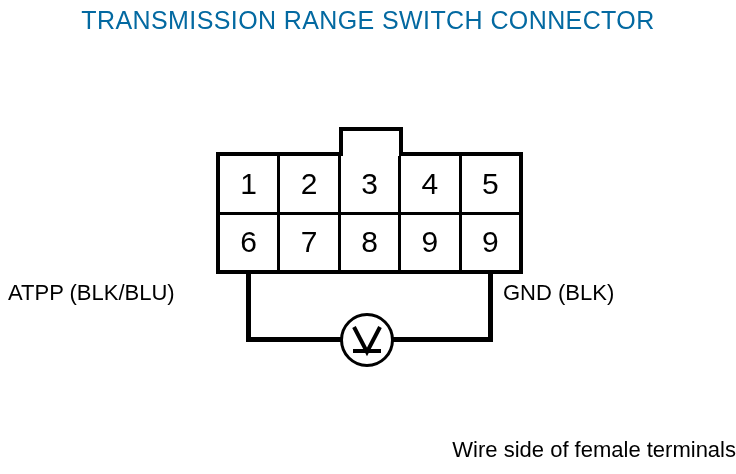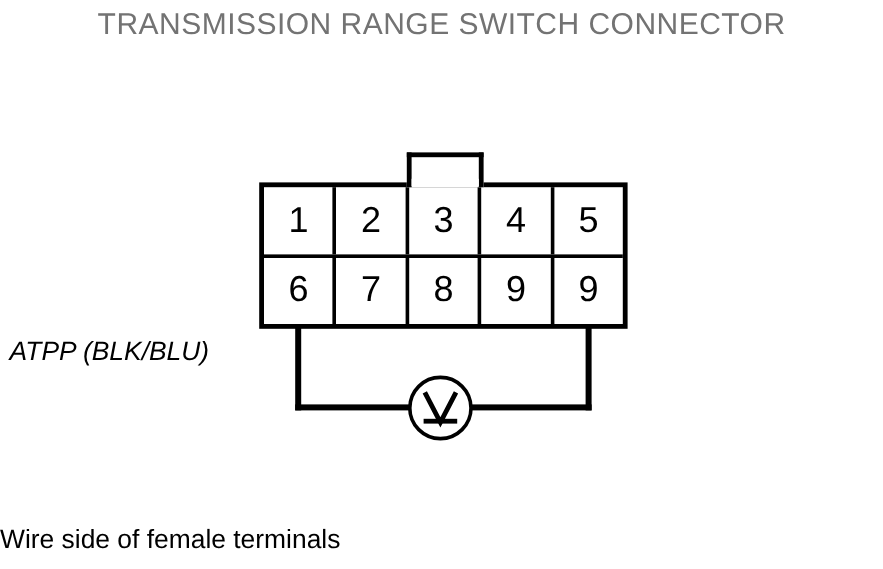--- a/index.html
+++ b/index.html
@@ -25,42 +25,41 @@
   .title {
     position: absolute;
     left: 0;
     top: 6px;
     width: 736px;
     text-align: center;
     font-size: 25px;
     line-height: 28px;
     letter-spacing: 0.4px;
     white-space: nowrap;
-    color: #737373;
+    color: #0369a1;
   }
   .caption {
     position: absolute;
     left: 0;
     top: 437px;
     width: 736px;
-    text-align: left;
+    text-align: right;
     font-size: 22px;
     line-height: 26px;
     white-space: nowrap;
     color: #000;
   }
   .label-left {
     position: absolute;
     left: 8px;
     top: 281px;
     font-size: 22px;
     line-height: 24px;
     white-space: nowrap;
     color: #000;
-    font-style: italic;
   }
   .label-right {
     position: absolute;
     left: 503px;
     top: 281px;
     font-size: 22px;
     line-height: 24px;
     white-space: nowrap;
     color: #000;
   }
@@ -192,20 +191,21 @@
     <div class="pin-row bottom">
       <div class="pin">6</div>
       <div class="pin">7</div>
       <div class="pin">8</div>
       <div class="pin">9</div>
       <div class="pin">9</div>
     </div>
   </div>
 
   <div class="label-left">ATPP (BLK/BLU)</div>
+  <div class="label-right">GND (BLK)</div>
 
   <div class="wire-v-left"></div>
   <div class="wire-v-right"></div>
   <div class="wire-h-left"></div>
   <div class="wire-h-right"></div>
 
   <div class="meter">
     <svg width="48" height="48" viewBox="0 0 48 48" aria-hidden="true">
       <path d="M 11 11 L 24 36 L 37 11" fill="none" stroke="#000" stroke-width="4" stroke-linecap="butt"></path>
       <rect x="10" y="33" width="28" height="4" fill="#000"></rect>

